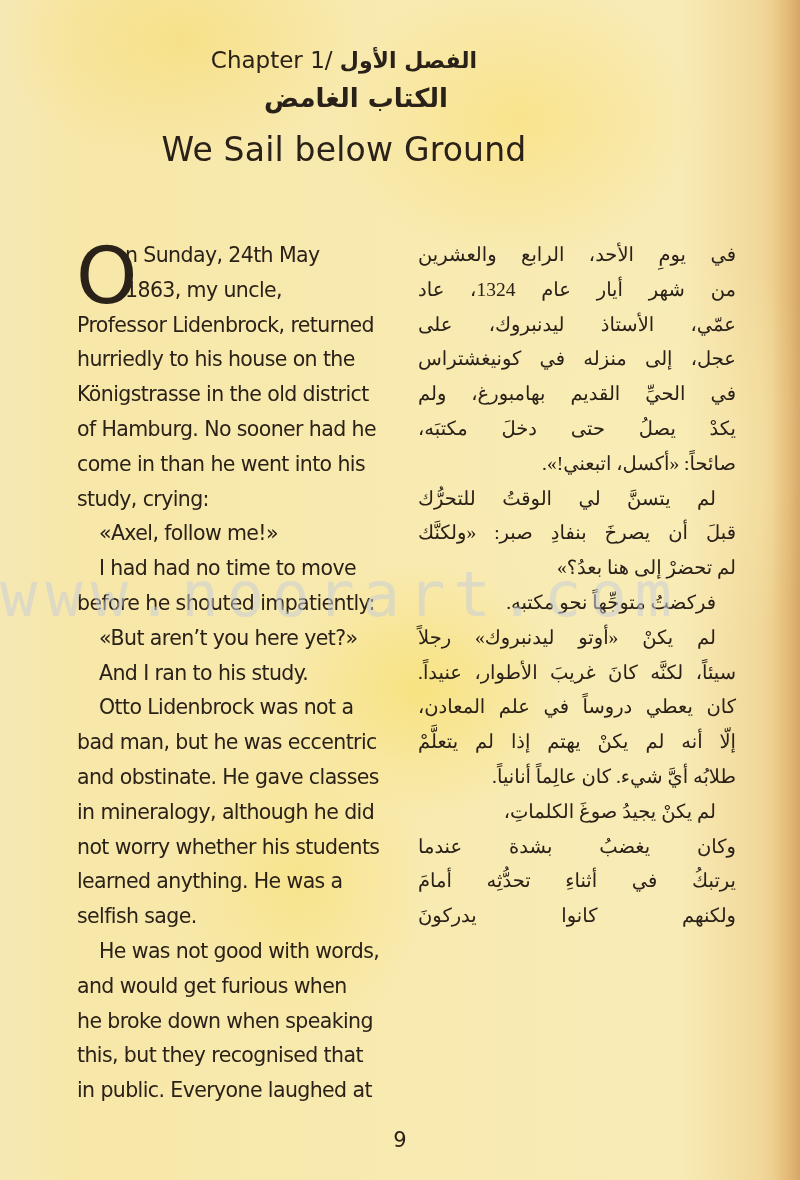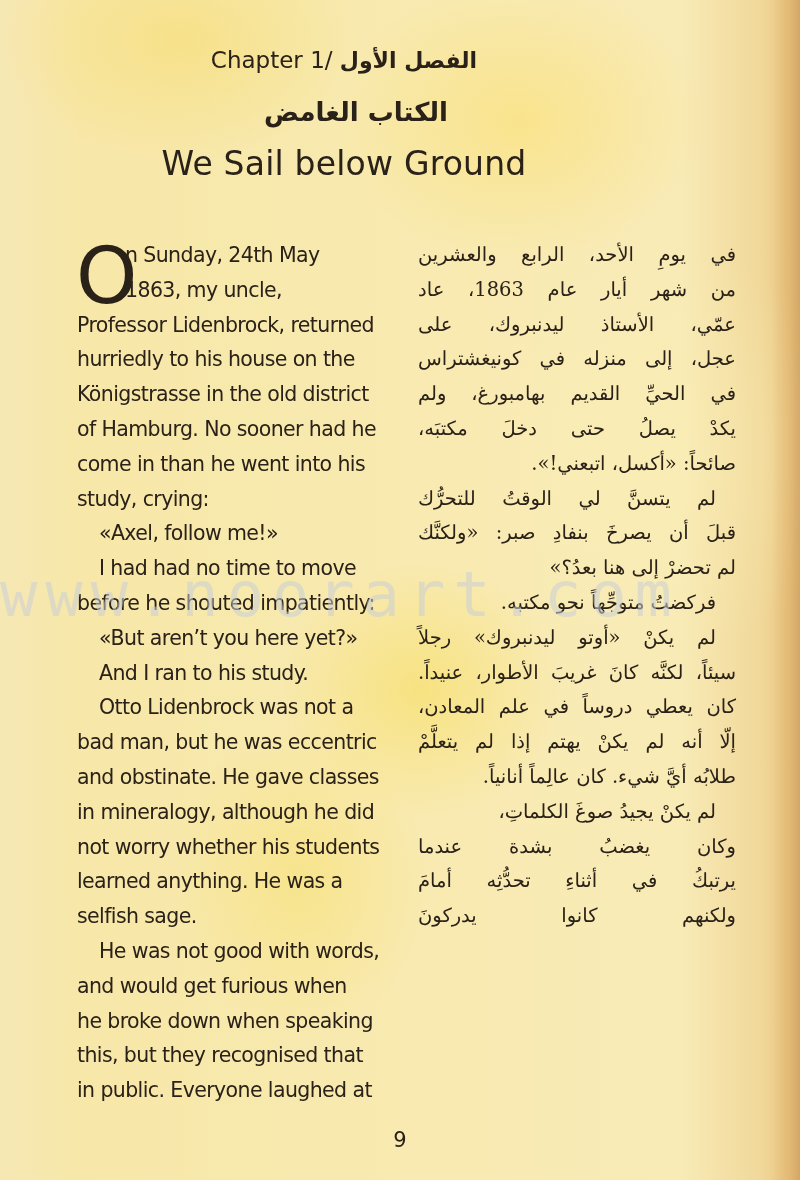--- a/index.html
+++ b/index.html
@@ -51,21 +51,21 @@
   }
   .chapter-line .ar {
     font-weight: bold;
     font-size: 22px;
   }
   .title-ar {
     font-family: "DejaVu Sans", sans-serif;
     font-weight: bold;
     font-size: 26px;
     line-height: 40px;
-    margin-top: 16px;
+    margin-top: 2px;
     direction: rtl;
     padding-left: 24px;
   }
   .title-en {
     font-family: "DejaVu Sans", sans-serif;
     font-size: 33px;
     line-height: 44px;
     letter-spacing: 0.2px;
     margin-top: 10px;
   }
@@ -109,20 +109,21 @@
     font-family: "DejaVu Serif", serif;
     font-size: 19.5px;
     line-height: 34.8px;
     color: #2a2118;
   }
   .col-ar .line {
     white-space: nowrap;
     height: 34.8px;
     text-align: justify;
     text-align-last: justify;
+    font-family: Liberation Serif, serif;
   }
   .col-ar .line.last {
     text-align-last: right;
   }
   .col-ar .indent { padding-right: 20px; }
 
   .watermark {
     position: absolute;
     left: 0;
     top: 560px;
@@ -186,21 +187,21 @@
     <div class="line">selfish sage.</div>
     <div class="line indent">He was not good with words,</div>
     <div class="line">and would get furious when</div>
     <div class="line">he broke down when speaking</div>
     <div class="line">this, but they recognised that</div>
     <div class="line">in public. Everyone laughed at</div>
   </div>
 
   <div class="col-ar">
     <div class="line">في يومِ الأحد، الرابع والعشرين</div>
-    <div class="line">من شهر أيار عام 1863، عاد</div>
+    <div class="line">من شهر أيار عام 1324، عاد</div>
     <div class="line">عمّي، الأستاذ ليدنبروك، على</div>
     <div class="line">عجل، إلى منزله في كونيغشتراس</div>
     <div class="line">في الحيِّ القديم بهامبورغ، ولم</div>
     <div class="line">يكدْ يصلُ حتى دخلَ مكتبَه،</div>
     <div class="line last">صائحاً: «أكسل، اتبعني!».</div>
     <div class="line indent">لم يتسنَّ لي الوقتُ للتحرُّك</div>
     <div class="line">قبلَ أن يصرخَ بنفادِ صبر: «ولكنَّك</div>
     <div class="line last">لم تحضرْ إلى هنا بعدُ؟»</div>
     <div class="line last indent">فركضتُ متوجِّهاً نحو مكتبه.</div>
     <div class="line indent">لم يكنْ «أوتو ليدنبروك» رجلاً</div>

